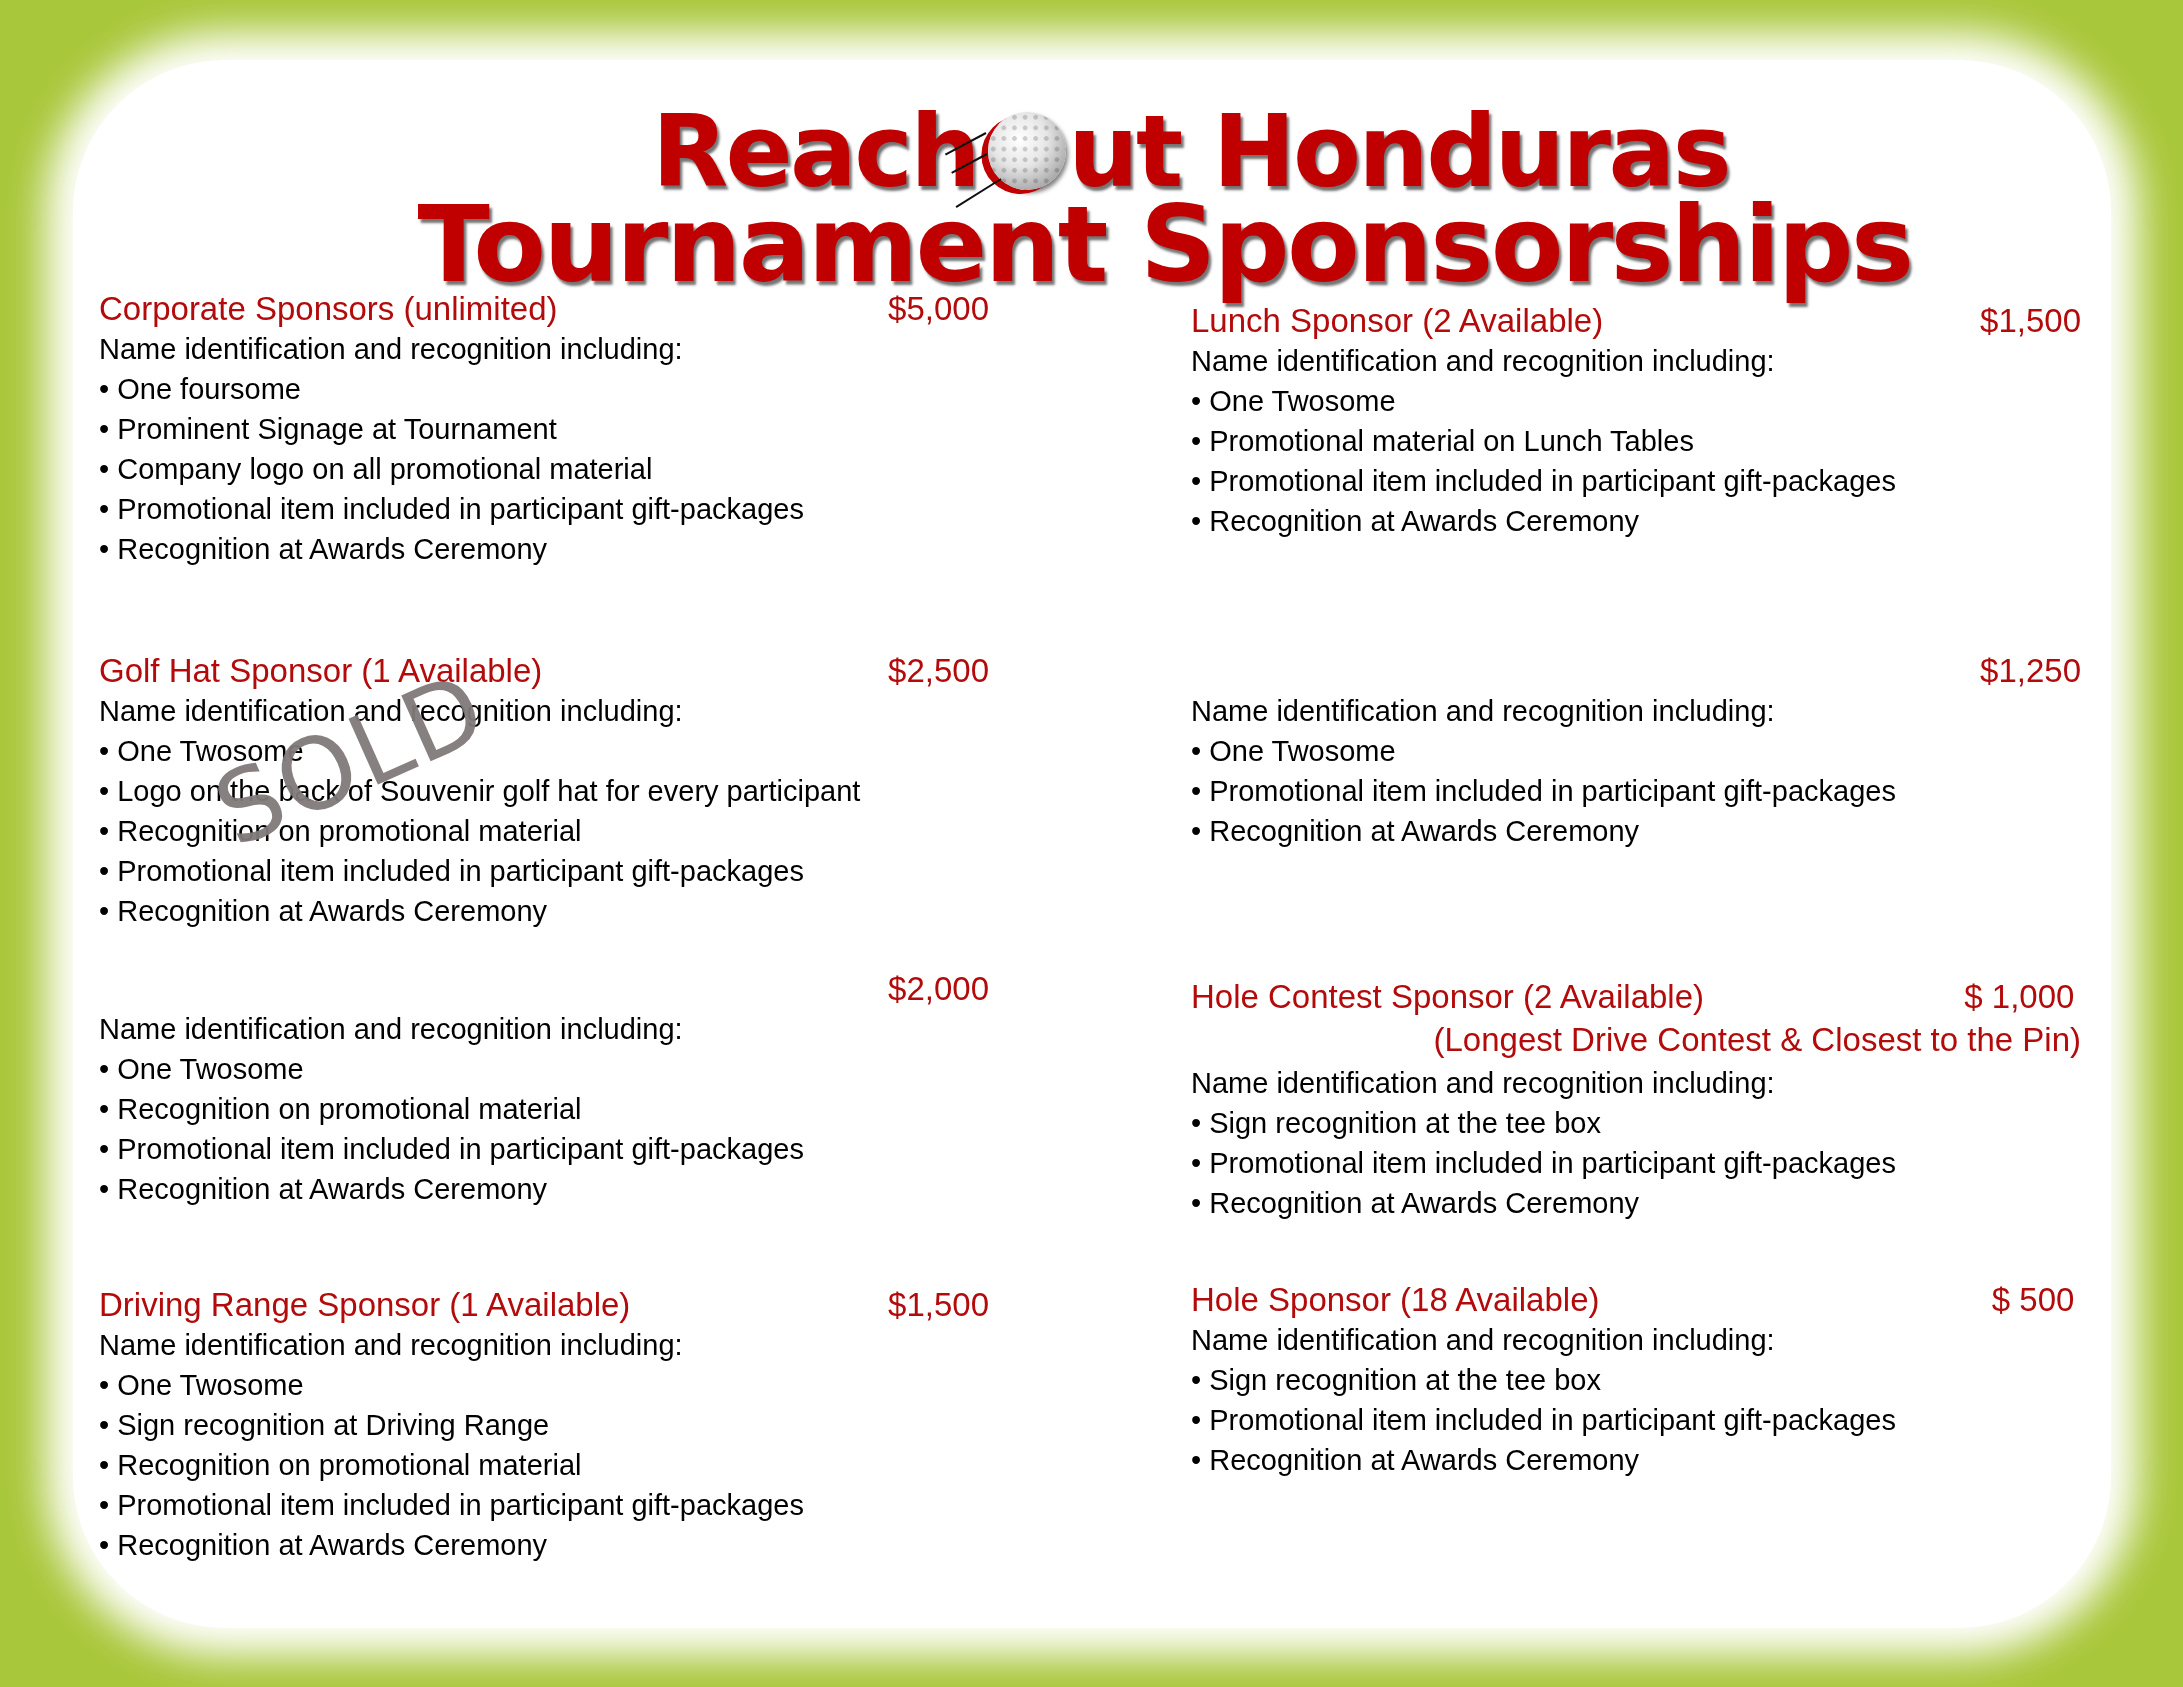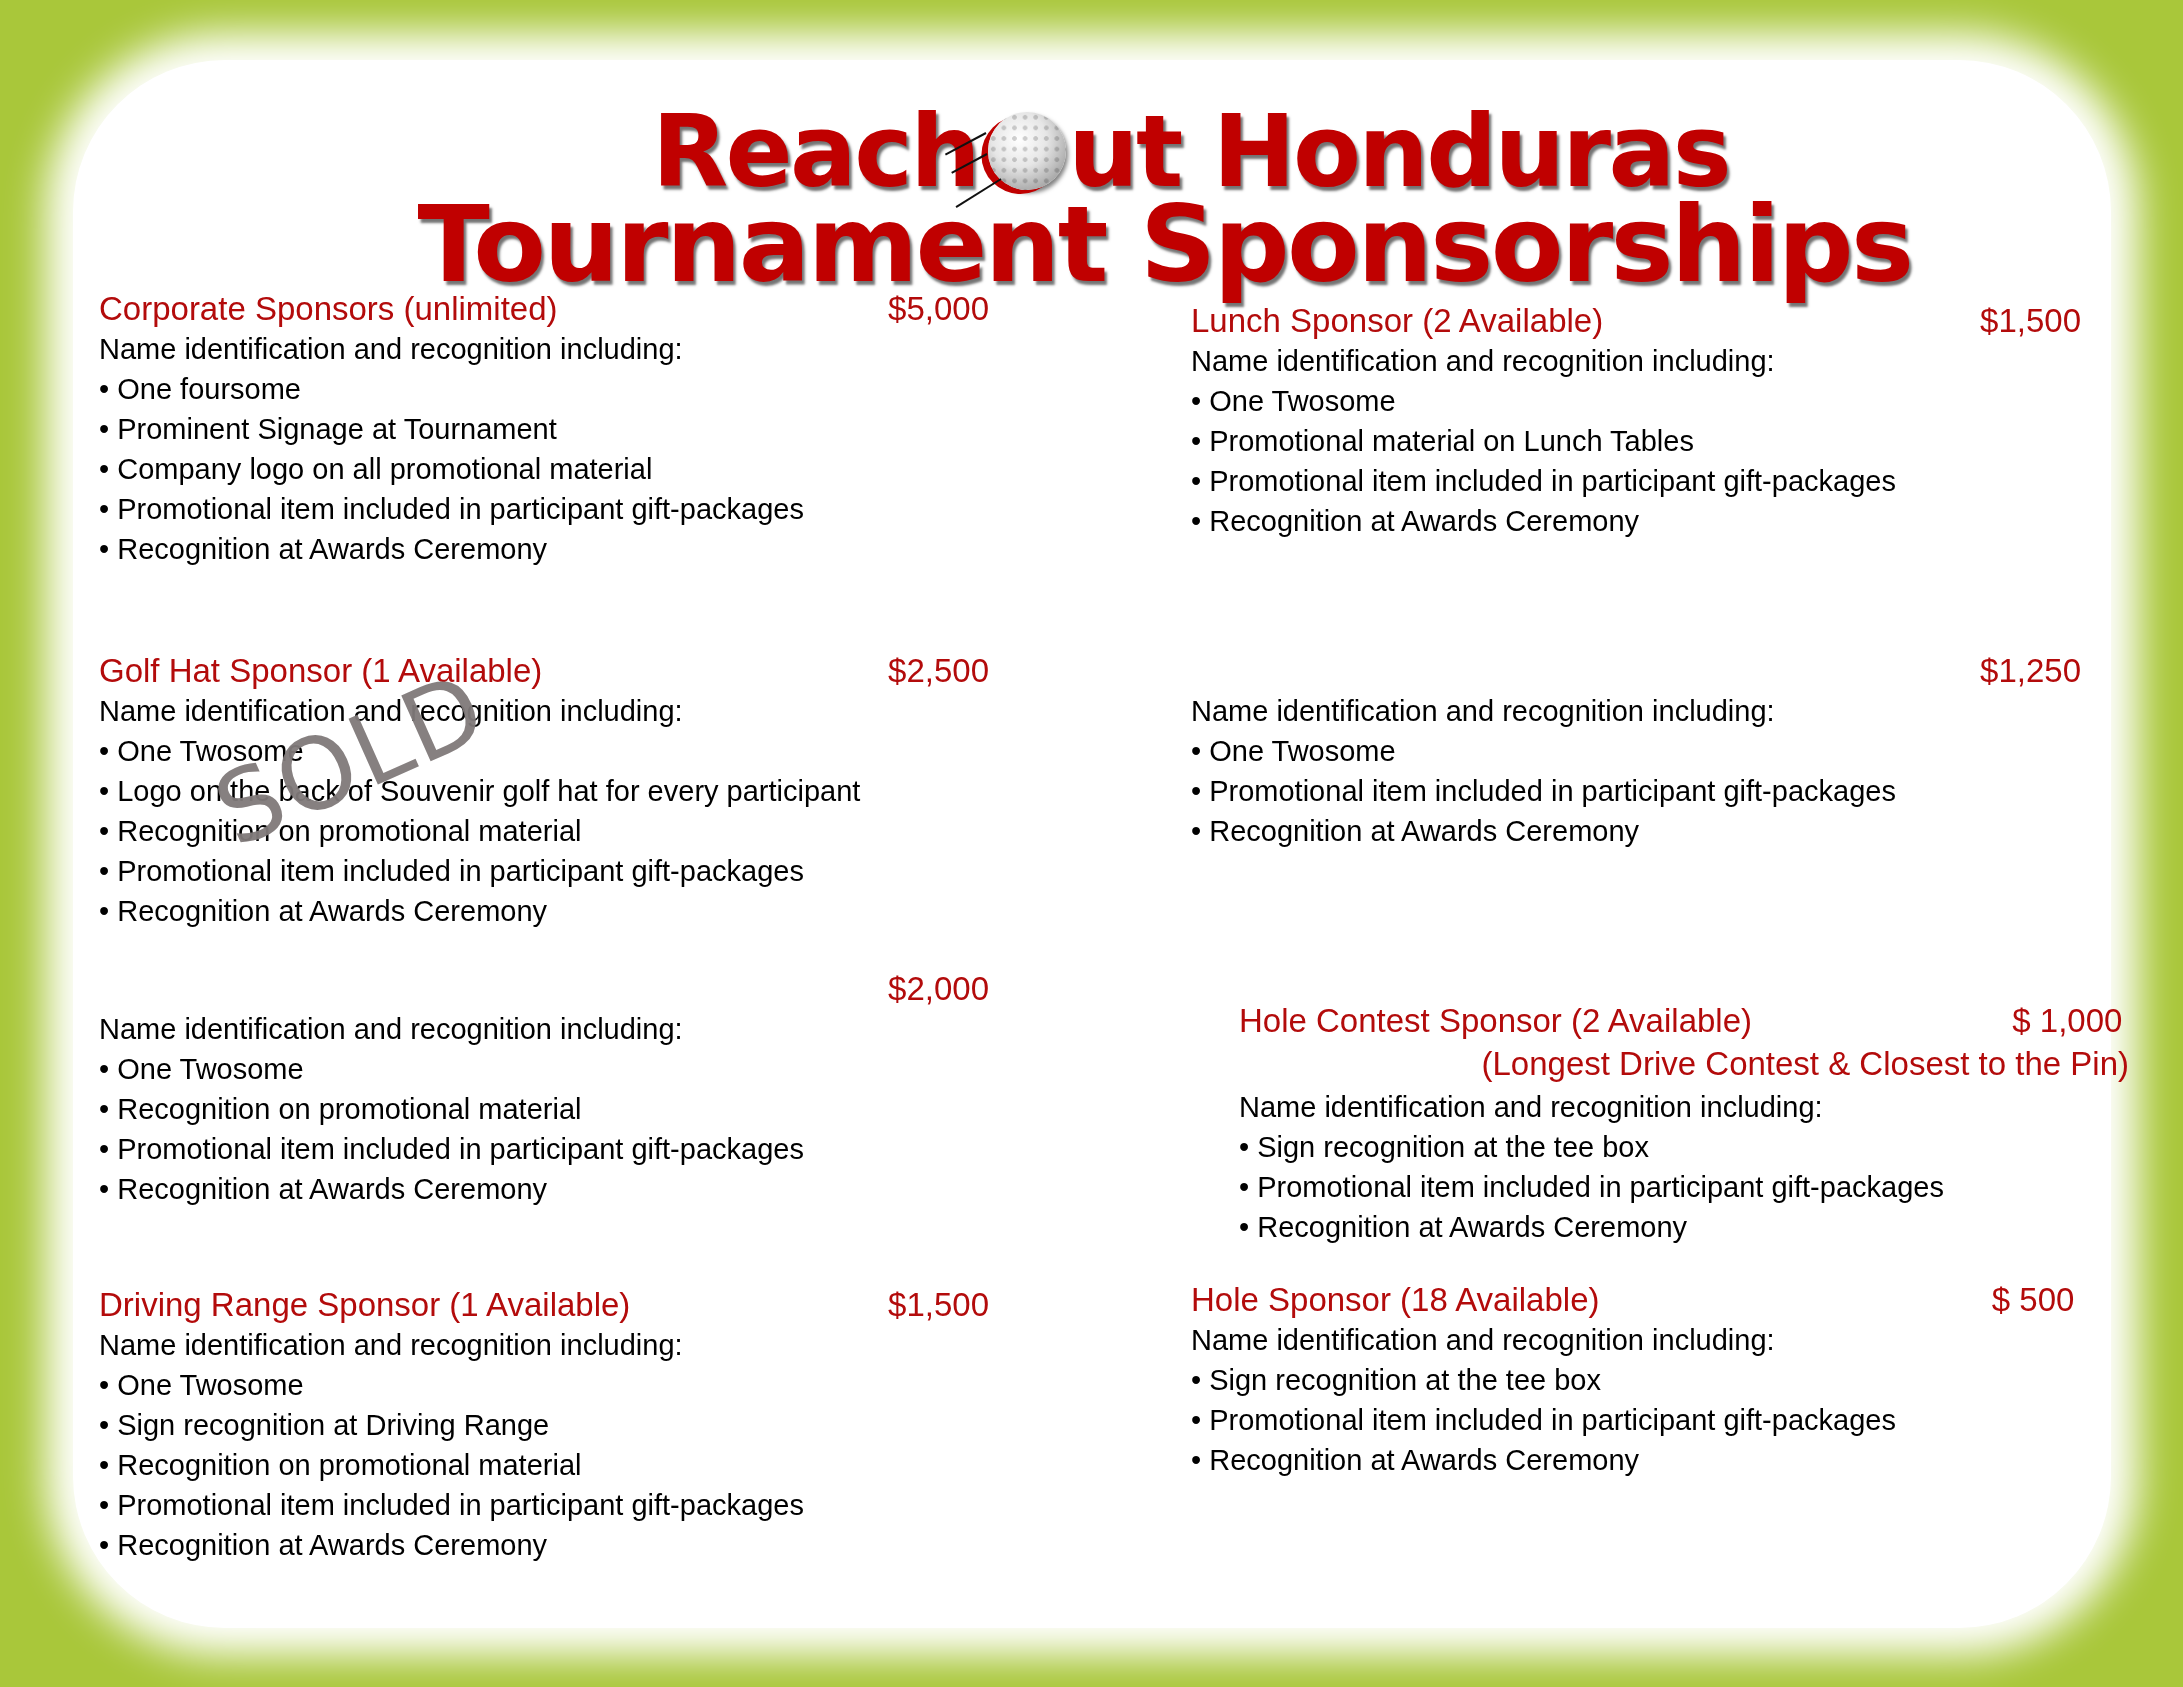--- a/index.html
+++ b/index.html
@@ -127,21 +127,21 @@
   <div class="section" style="top:650px;">
     <div class="head">
       <span class="price">$1,250</span>
     </div>
     <div class="line">Name identification and recognition including:</div>
     <div class="line">• One Twosome</div>
     <div class="line">• Promotional item included in participant gift-packages</div>
     <div class="line">• Recognition at Awards Ceremony</div>
   </div>
 
-  <div class="section" style="top:1000px;margin-left:48px;">
+  <div class="section" style="top:976px;">
     <div class="head">
       <span>Hole Contest Sponsor (2 Available)</span>
       <span class="price" style="right:6.6px;">$ 1,000</span>
     </div>
     <div class="sub">(Longest Drive Contest &amp;  Closest to the Pin)</div>
     <div class="line">Name identification and recognition including:</div>
     <div class="line">• Sign recognition at the tee box</div>
     <div class="line">• Promotional item included in participant gift-packages</div>
     <div class="line">• Recognition at Awards Ceremony</div>
   </div>

